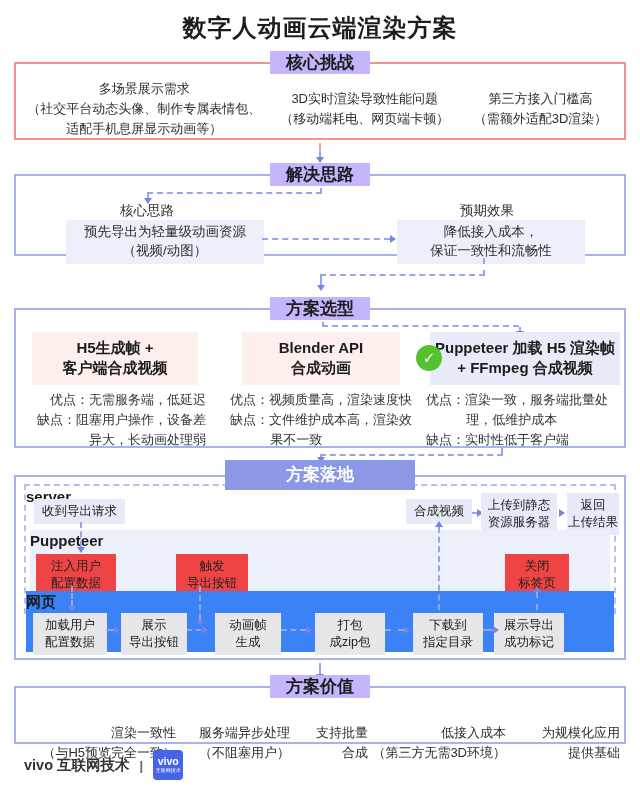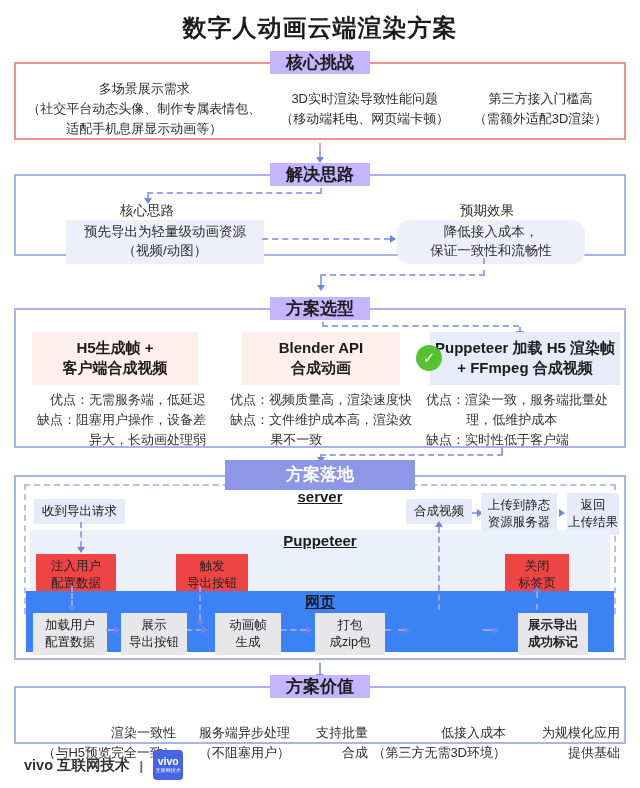--- a/index.html
+++ b/index.html
@@ -53,21 +53,21 @@
   .pc{padding-left:3.1em;text-indent:-3.1em;}
   
   .impl-header{
     position:absolute;left:225px;top:460px;width:190px;height:30px;z-index:2;
     background:#8c98e6;color:#fff;font-size:17px;font-weight:bold;text-align:center;line-height:30px;
   }
   .server-box{
     position:absolute;left:8px;right:8px;top:7px;height:130px;
     border:2px dashed #b6bfee;background:#fff;box-sizing:border-box;
   }
-  .layer-label{font-size:15px;font-weight:bold;color:#1c1c1c;text-align:center;padding-top:2px;text-decoration:underline;}
+  .layer-label{font-size:15px;font-weight:bold;color:#1c1c1c;text-align:left;padding-top:2px;}
   .node{
     position:absolute;background:#e7eaf8;font-size:12.5px;line-height:1.35;color:#222;
     text-align:center;padding:4px 0;box-sizing:border-box;
   }
   .node.pad{padding:4px 8px;}
   .pup-area{position:absolute;left:4px;right:4px;top:44px;bottom:4px;background:#ecf0fb;}
   .pup-area .node{background:#ef4444;}
   .web-area{position:absolute;left:10px;right:10px;top:114px;bottom:6px;background:#3b82f6;}
   .web-area .node{background:#e7e7ea;width:70px;top:22px;}
   
@@ -118,21 +118,21 @@
     <div class="legend">解决思路</div>
     <div class="elbow rb" style="left:131px;top:12px;width:175px;height:6px;"></div>
     <div class="dv" style="left:131px;top:18px;height:4px;"></div>
     <div class="ah ah-d" style="left:128px;top:22px;"></div>
     <div class="small-label" style="left:56px;top:26px;width:150px;">核心思路</div>
     <div class="small-label" style="left:396px;top:26px;width:150px;">预期效果</div>
     <div class="soft-box" style="left:50px;top:44px;width:190px;">
       <div>预先导出为轻量级动画资源</div>
       <div>（视频/动图）</div>
     </div>
-    <div class="soft-box" style="left:381px;top:44px;width:180px;border-radius:13px;">
+    <div class="soft-box" style="left:381px;top:44px;width:180px;">
       <div>降低接入成本，</div>
       <div>保证一致性和流畅性</div>
     </div>
     <div class="dh" style="left:246px;top:62px;width:128px;"></div>
     <div class="ah ah-r" style="left:374px;top:59px;"></div>
   </div>
 
   <div class="elbow rb" style="left:320px;top:258px;width:165px;height:18px;"></div>
   <div class="dv" style="left:320px;top:276px;height:9px;"></div>
   <div class="ah ah-d" style="left:317px;top:285px;"></div>
@@ -225,21 +225,25 @@
         <div>导出按钮</div>
       </div>
       <div class="node" style="left:189px;width:66px;">
         <div>动画帧</div>
         <div>生成</div>
       </div>
       <div class="node" style="left:289px;">
         <div>打包</div>
         <div>成zip包</div>
       </div>
-      <div class="node" style="left:492px;font-weight:bold;">
+      <div class="node" style="left:387px;">
+        <div>下载到</div>
+        <div>指定目录</div>
+      </div>
+      <div class="node" style="left:468px;">
         <div>展示导出</div>
         <div>成功标记</div>
       </div>
     </div>
   </div>
 
   <div class="dv" style="left:80px;top:522px;height:25px;"></div>
   <div class="ah ah-d" style="left:77px;top:547px;"></div>
 
   <div class="dv" style="left:71px;top:586px;height:20px;"></div>

